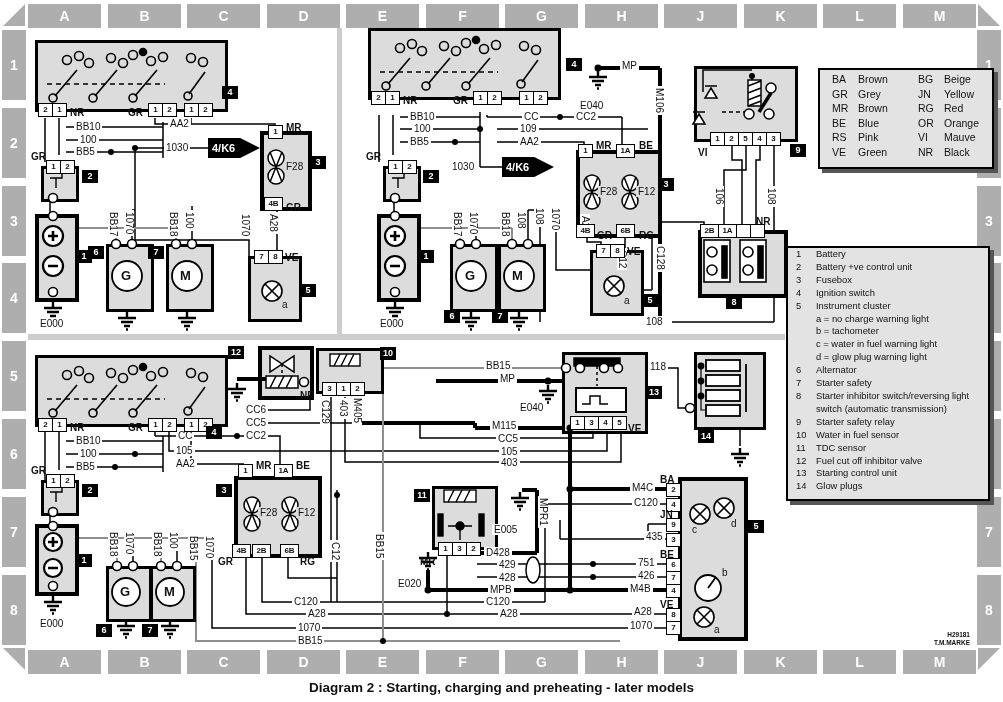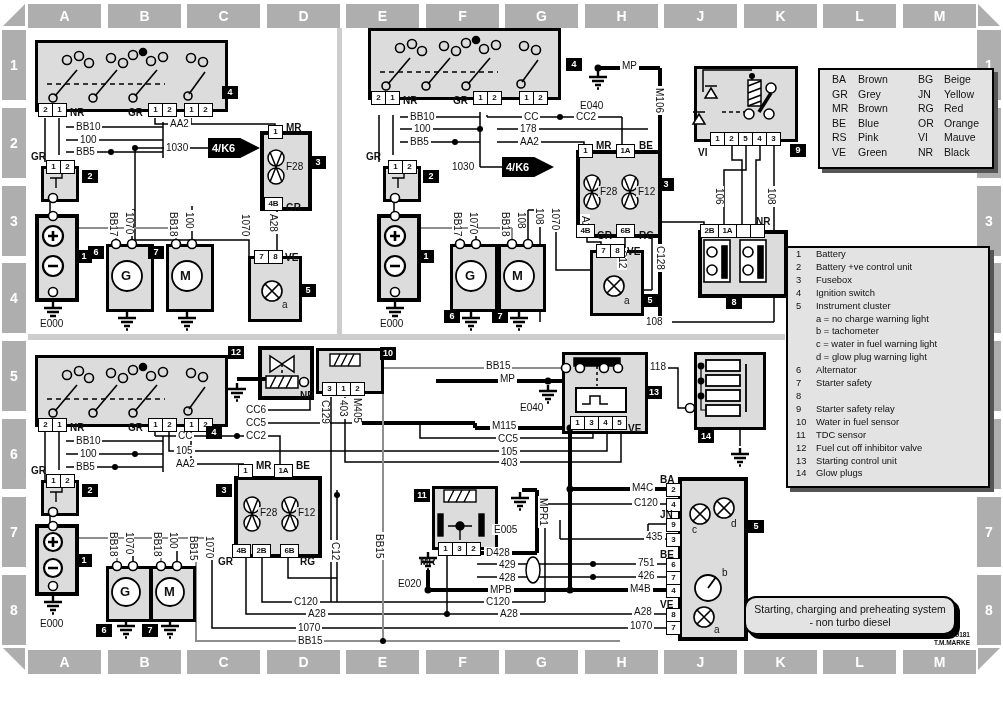--- a/index.html
+++ b/index.html
@@ -508,21 +508,21 @@
   <div class="pin" style="left:596px;top:244px">7</div>
   <div class="pin" style="left:610px;top:244px">8</div>
   <div class="cl" style="left:627px;top:246px">VE</div>
   <div class="sl" style="left:624px;top:296px">a</div>
 
   <div class="wl" style="left:408px;top:111px">BB10</div>
   <div class="wl" style="left:412px;top:123px">100</div>
   <div class="wl" style="left:408px;top:136px">BB5</div>
   <div class="wl" style="left:522px;top:111px">CC</div>
   <div class="wl" style="left:574px;top:111px">CC2</div>
-  <div class="wl" style="left:518px;top:123px">178</div>
+  <div class="wl" style="left:518px;top:123px">109</div>
   <div class="wl" style="left:518px;top:136px">AA2</div>
   <div class="wl" style="left:450px;top:161px">1030</div>
   <div class="wl" style="left:620px;top:60px">MP</div>
   <div class="wl" style="left:578px;top:100px">E040</div>
   <div class="wl" style="left:378px;top:318px">E000</div>
   <div class="wl" style="left:644px;top:316px">108</div>
   <div class="wlv" style="left:452px;top:210px">BB17</div>
   <div class="wlv" style="left:468px;top:210px">1070</div>
   <div class="wlv" style="left:500px;top:210px">BB18</div>
   <div class="wlv" style="left:516px;top:210px">108</div>
@@ -637,21 +637,20 @@
   <div class="wlv" style="left:124px;top:530px">1070</div>
   <div class="wlv" style="left:152px;top:530px">BB18</div>
   <div class="wlv" style="left:168px;top:530px">100</div>
   <div class="wlv" style="left:188px;top:534px">BB15</div>
   <div class="wlv" style="left:204px;top:534px">1070</div>
   <div class="wlv" style="left:330px;top:540px">C12</div>
   <div class="wlv" style="left:374px;top:532px">BB15</div>
   <div class="bl" style="left:120px;top:585px">G</div>
   <div class="bl" style="left:164px;top:585px">M</div>
 
-  <div class="callout" style="left:744px;top:596px;width:192px">Starting, charging and preheating system - non turbo diesel</div>
 
   <div class="legend" style="left:818px;top:68px;width:172px">
     <div class="cc-grid">
       <span>BA</span>
         <span>Brown</span>
       <span>BG</span>
         <span>Beige</span>
       <span>GR</span>
         <span>Grey</span>
       <span>JN</span>
@@ -716,20 +715,21 @@
       <div class="krow">
           <span class="knum">6</span>
           <span class="klab">Alternator</span>
         </div>
       <div class="krow">
           <span class="knum">7</span>
           <span class="klab">Starter safety</span>
         </div>
       <div class="krow">
           <span class="knum">8</span>
+          <span class="klab">Starter inhibitor switch/reversing light switch (automatic transmission)</span>
         </div>
       <div class="krow">
           <span class="knum">9</span>
           <span class="klab">Starter safety relay</span>
         </div>
       <div class="krow">
           <span class="knum">10</span>
           <span class="klab">Water in fuel sensor</span>
         </div>
       <div class="krow">
@@ -746,14 +746,15 @@
         </div>
       <div class="krow">
           <span class="knum">14</span>
           <span class="klab">Glow plugs</span>
         </div>
     </div>
   </div>
 
   <div class="ref" style="left:900px;top:631px;width:70px">H29181</div>
   <div class="ref" style="left:900px;top:639px;width:70px">T.M.MARKE</div>
+  <div class="caption">Diagram 2 : Starting, charging and preheating - later models</div>
 
 </div>
 
 </body></html>

